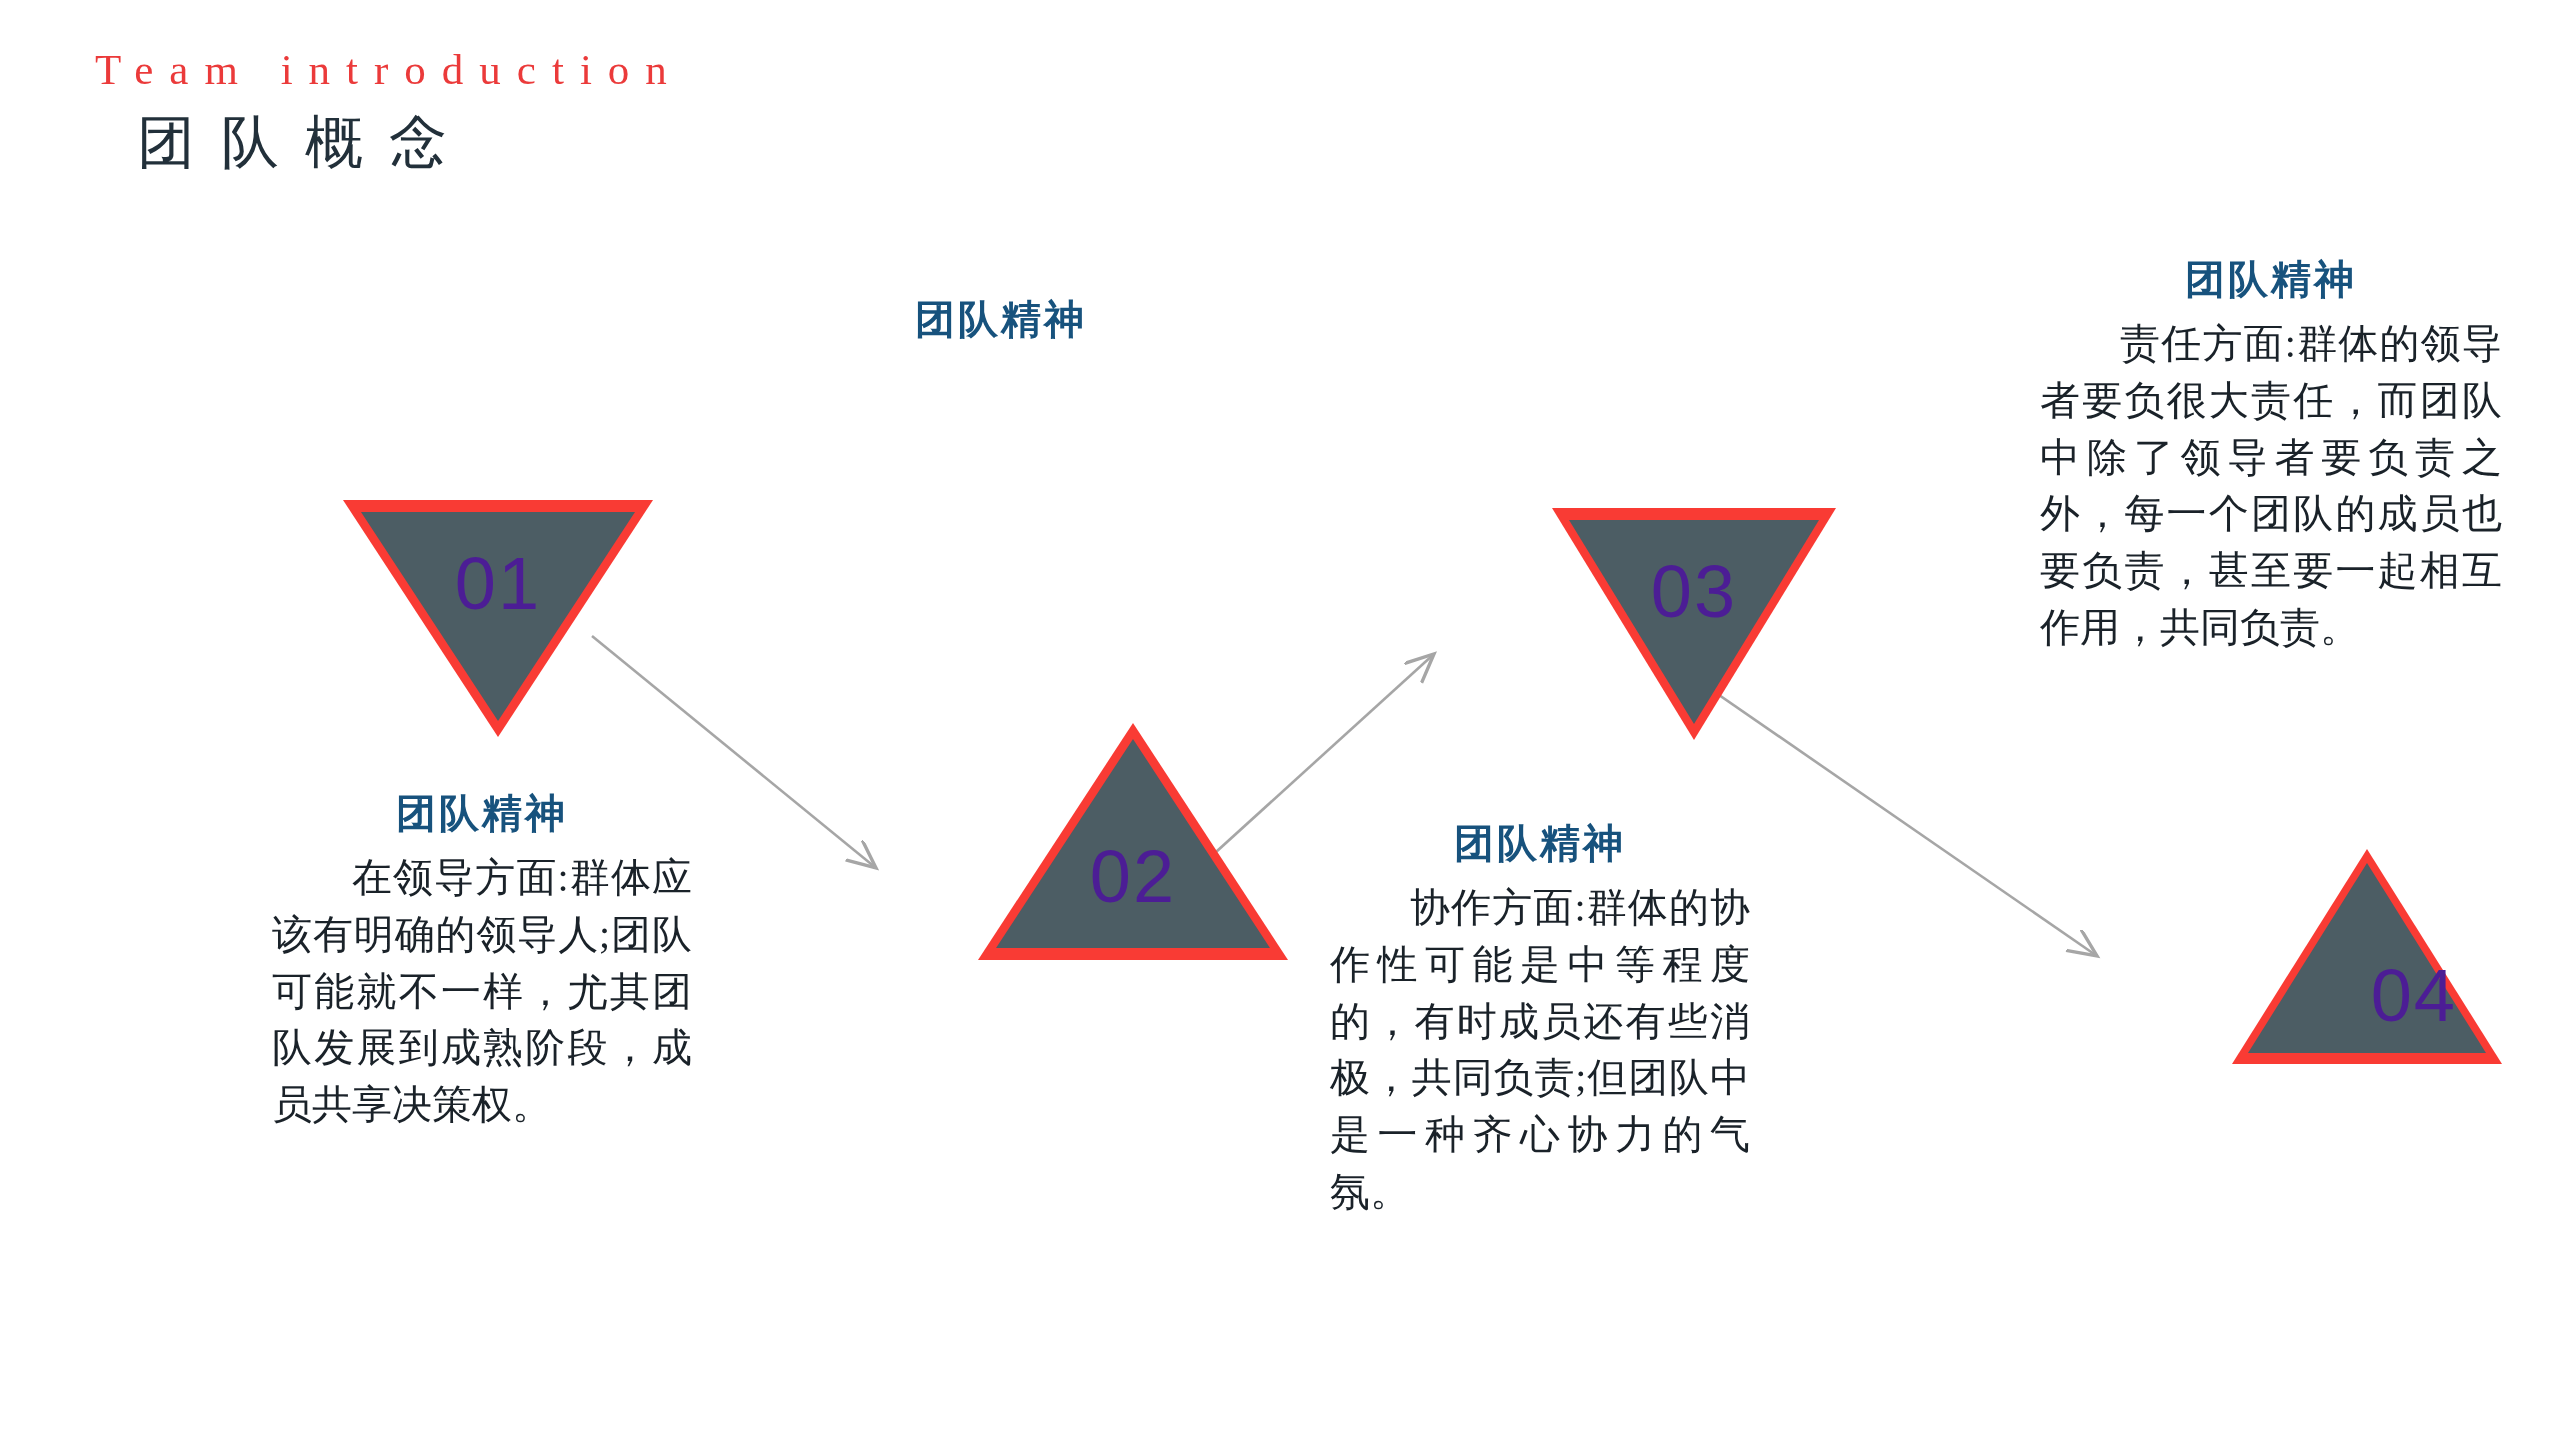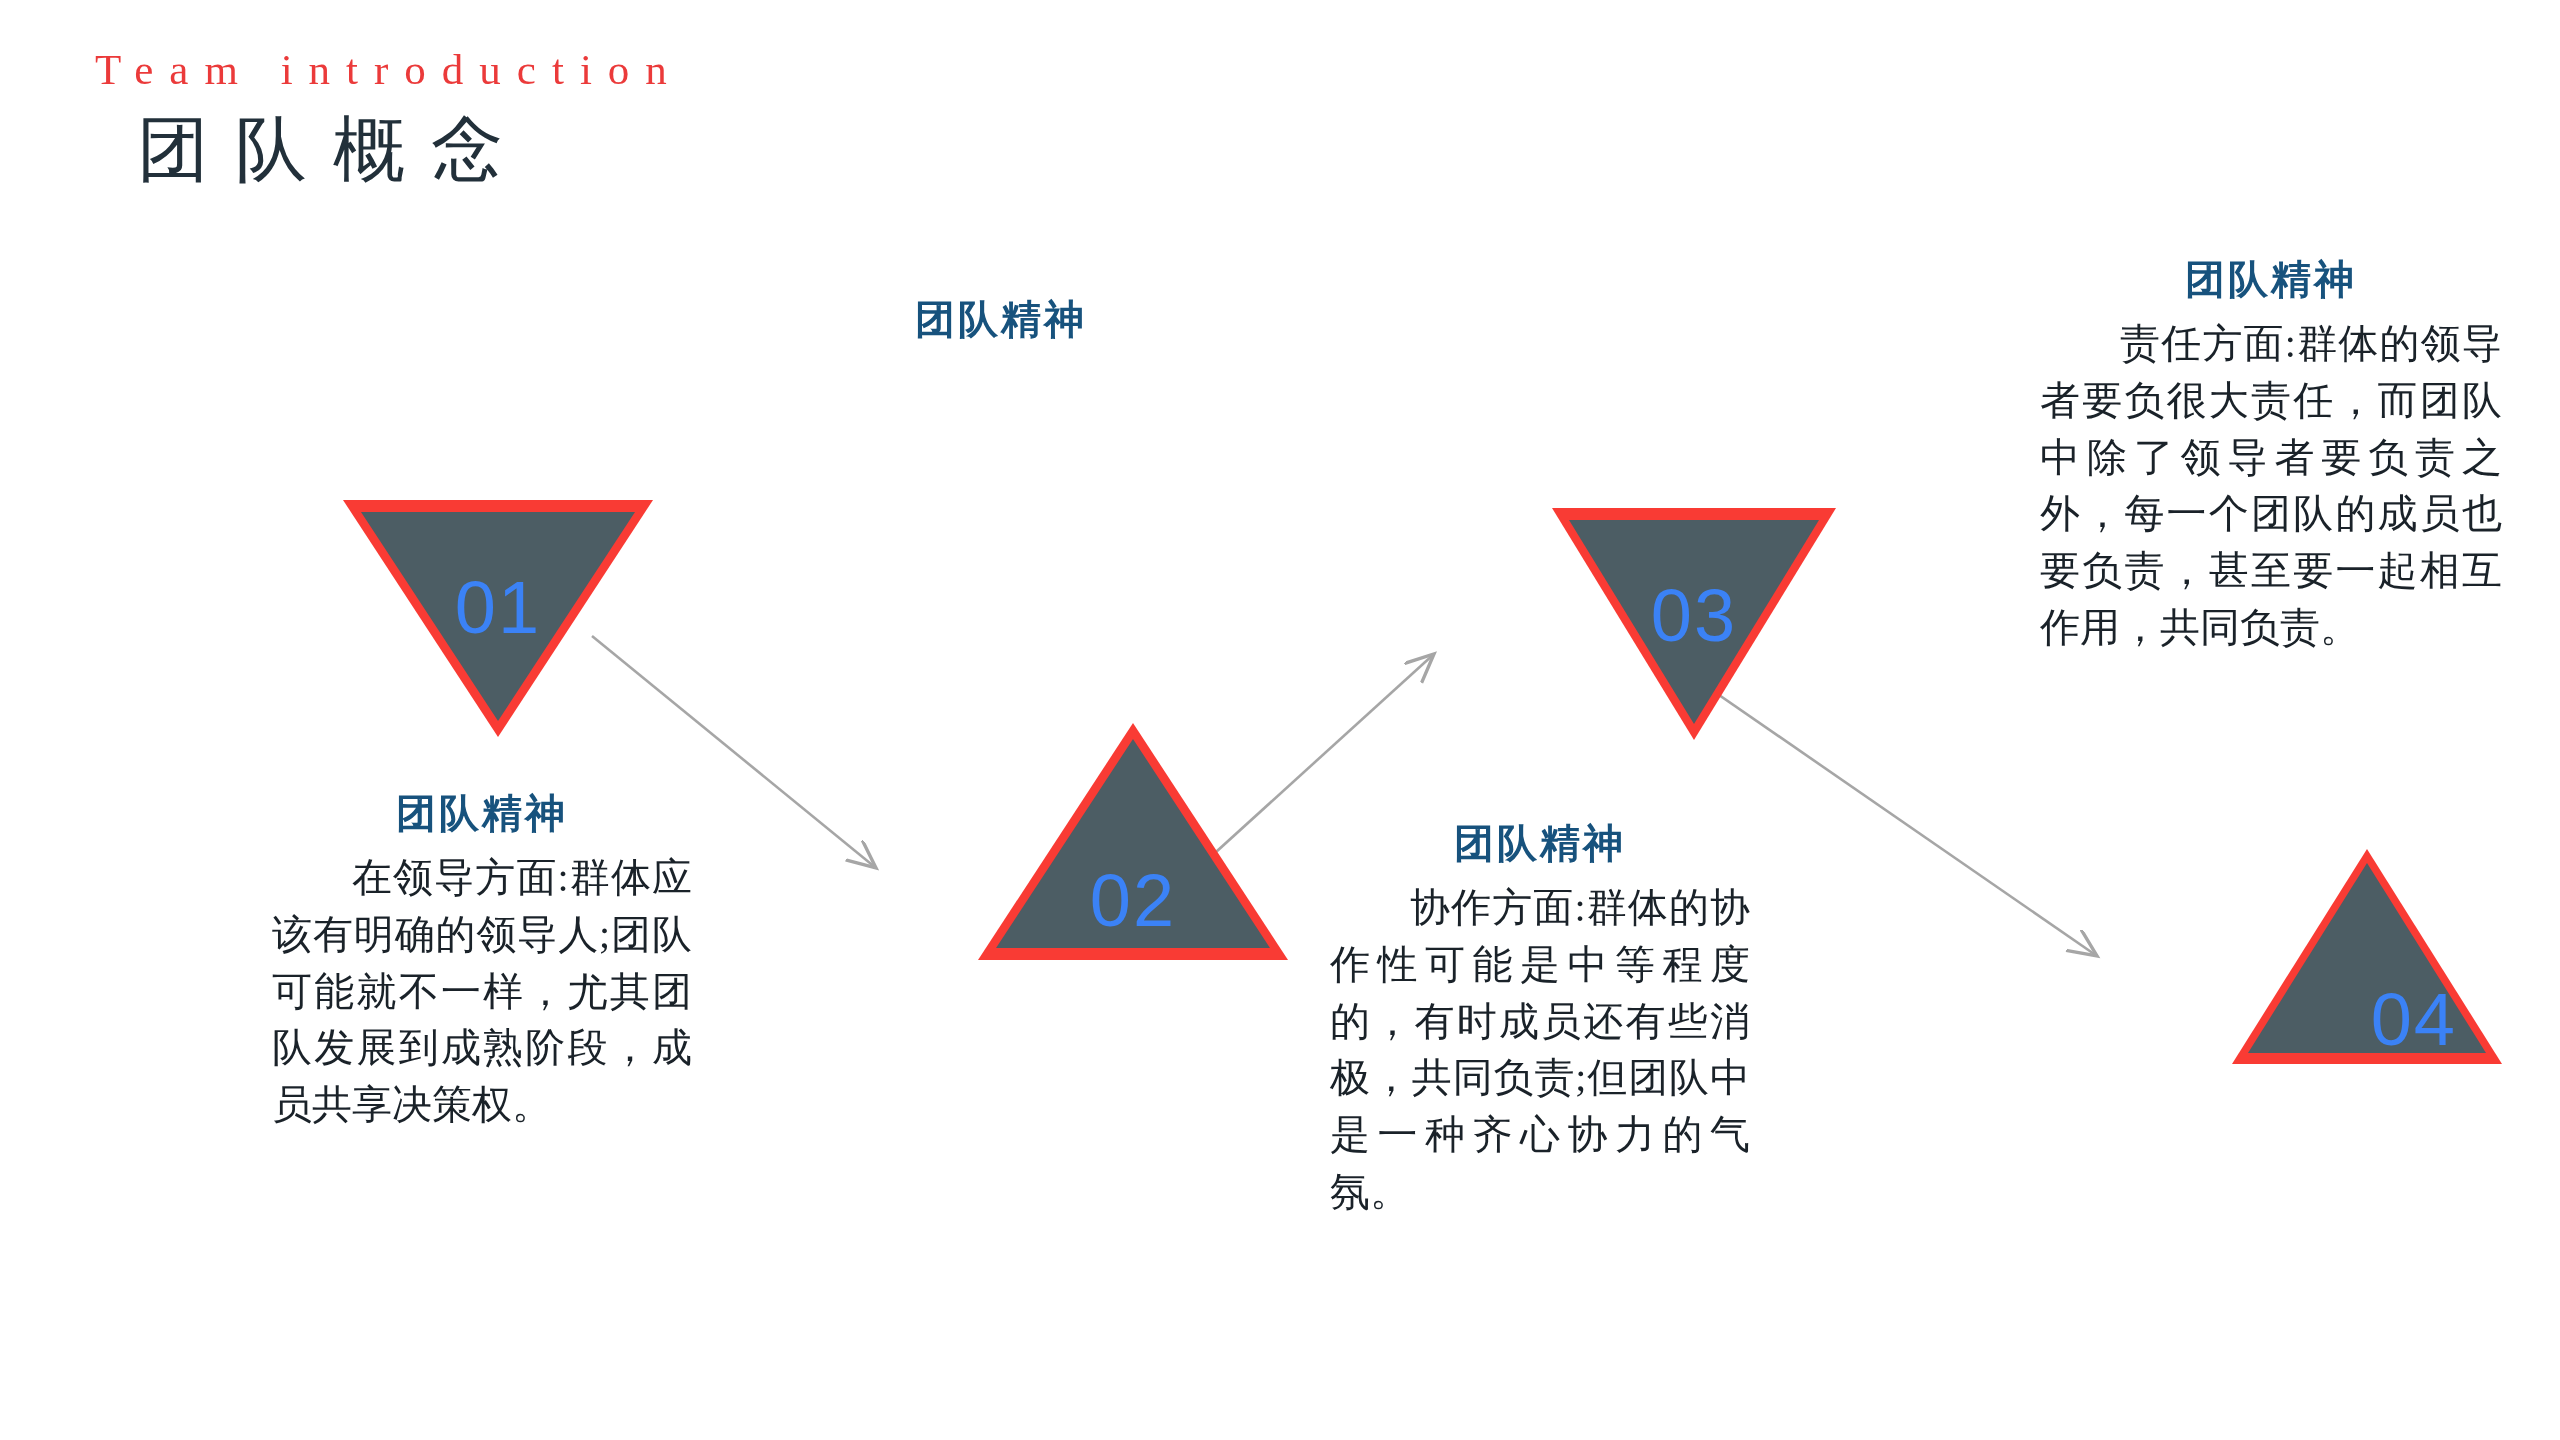--- a/index.html
+++ b/index.html
@@ -36,21 +36,21 @@
     font-size: 43px;
     letter-spacing: 16px;
     line-height: 1;
     white-space: nowrap;
   }
   #main-title {
     margin-top: 22px;
     margin-left: 42px;
     color: #22303a;
     font-family: "Liberation Serif", "DejaVu Serif", serif;
-    font-size: 72px;
+    font-size: 58px;
     letter-spacing: 26px;
     line-height: 1.05;
     white-space: nowrap;
   }
 
   
   #arrows {
     position: absolute;
     left: 0; top: 0;
     width: 2560px;
@@ -62,29 +62,28 @@
   .tri {
     position: absolute;
     width: 0; height: 0;
   }
   .tri-inner {
     position: absolute;
     width: 0; height: 0;
   }
   .tri-num {
     position: absolute;
-    color: #3b82f6;
+    color: #4c1d95;
     font-family: "Liberation Sans", "DejaVu Sans", sans-serif;
     font-size: 74px;
     font-weight: 300;
     letter-spacing: 2px;
     line-height: 1;
     white-space: nowrap;
     text-align: center;
-    margin-top: 24px;
   }
 
   
   .block {
     position: absolute;
   }
   .block-title {
     color: #17527d;
     font-family: "Liberation Serif", "DejaVu Serif", serif;
     font-weight: bold;

